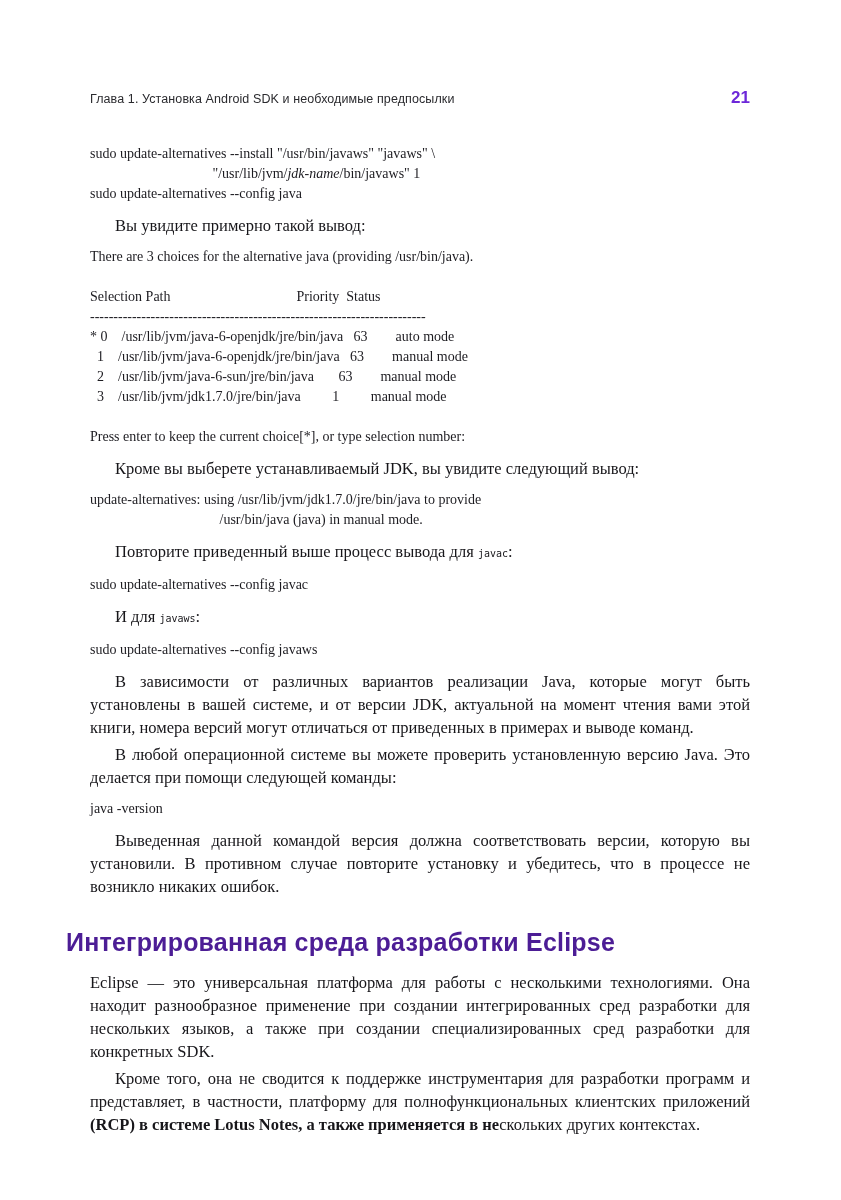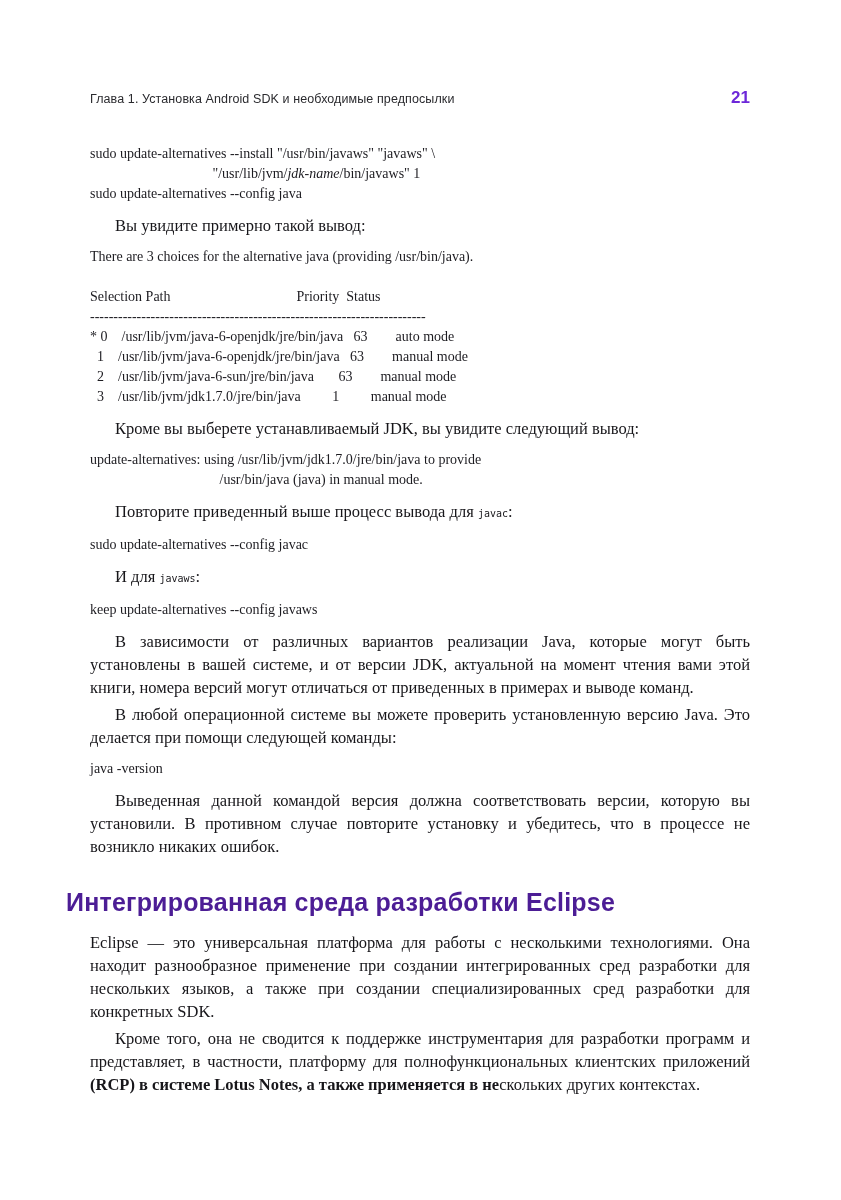--- a/index.html
+++ b/index.html
@@ -75,33 +75,34 @@
 
   <pre class="code">There are 3 choices for the alternative java (providing /usr/bin/java).
 
 Selection Path                                    Priority  Status
 ------------------------------------------------------------------------
 * 0    /usr/lib/jvm/java-6-openjdk/jre/bin/java   63        auto mode
   1    /usr/lib/jvm/java-6-openjdk/jre/bin/java   63        manual mode
   2    /usr/lib/jvm/java-6-sun/jre/bin/java       63        manual mode
   3    /usr/lib/jvm/jdk1.7.0/jre/bin/java         1         manual mode</pre>
 
+  <pre class="code" style="margin-top:20px;">Press enter to keep the current choice[*], or type selection number:</pre>
 
   <p class="body">Кроме вы выберете устанавливаемый JDK, вы увидите следующий вывод:</p>
 
   <pre class="code">update-alternatives: using /usr/lib/jvm/jdk1.7.0/jre/bin/java to provide
                                      /usr/bin/java (java) in manual mode.</pre>
 
   <p class="body"><span>Повторите приведенный выше процесс вывода для </span><code class="inline-code">javac</code><span>:</span></p>
 
   <pre class="code">sudo update-alternatives --config javac</pre>
 
   <p class="body"><span>И для </span><code class="inline-code">javaws</code><span>:</span></p>
 
-  <pre class="code">keep update-alternatives --config javaws</pre>
+  <pre class="code">sudo update-alternatives --config javaws</pre>
 
   <p class="body">В зависимости от различных вариантов реализации Java, которые могут быть установлены в вашей системе, и от версии JDK, актуальной на момент чтения вами этой книги, номера версий могут отличаться от приведенных в примерах и выводе команд.</p>
 
   <p class="body">В любой операционной системе вы можете проверить установленную версию Java. Это делается при помощи следующей команды:</p>
 
   <pre class="code">java -version</pre>
 
   <p class="body">Выведенная данной командой версия должна соответствовать версии, которую вы установили. В противном случае повторите установку и убедитесь, что в процессе не возникло никаких ошибок.</p>
 
   <h2 class="section-title">Интегрированная среда разработки Eclipse</h2>

